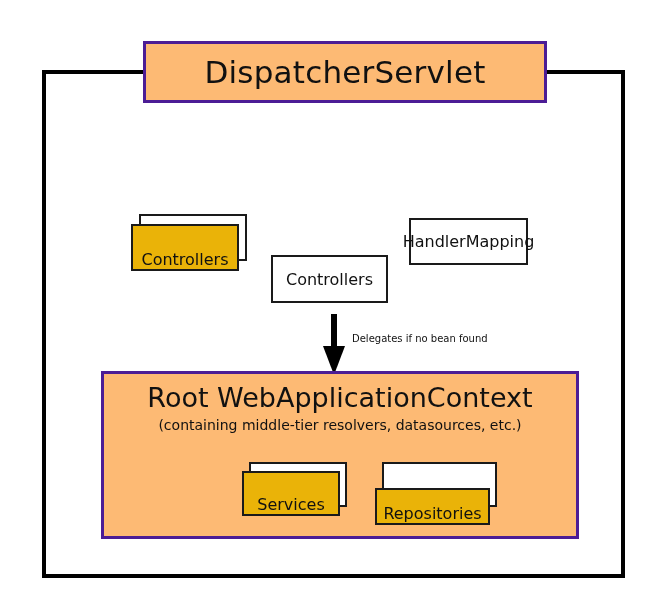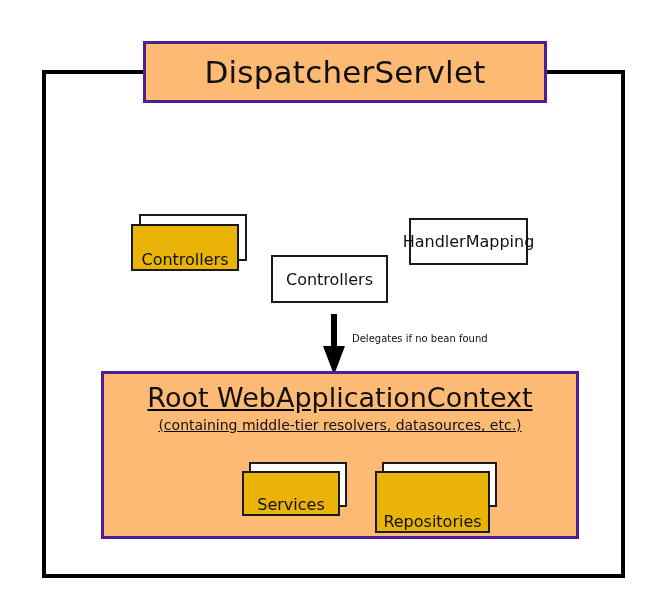--- a/index.html
+++ b/index.html
@@ -99,21 +99,20 @@
     left: 101px;
     top: 112px;
     width: 478px;
     height: 202px;
   }
   #root-context-box {
     left: 101px;
     top: 371px;
     width: 478px;
     height: 168px;
-    text-decoration: underline;
   }
   .ctx-title {
     font-size: 27px;
     line-height: 1.12;
     color: #111111;
     margin-top: 9px;
     white-space: nowrap;
   }
   .ctx-sub {
     font-size: 14px;
@@ -167,21 +166,21 @@
     width: 119px;
     height: 47px;
   }
 
   #services-stack { left: 196px; top: 462px; width: 112px; height: 60px; margin-left: 46px; }
   #services-stack .shadow-box { left: 7px; top: 0px;  width: 98px; height: 45px; }
   #services-stack .front-box  { left: 0px; top: 9px;  width: 98px; height: 45px; }
 
   #repositories-stack { left: 375px; top: 462px; width: 125px; height: 60px; }
   #repositories-stack .shadow-box { left: 7px; top: 0px; width: 115px; height: 45px; }
-  #repositories-stack .front-box  { left: 0px; top: 9px; width: 115px; height: 62px; }
+  #repositories-stack .front-box  { left: 0px; top: 26px; width: 115px; height: 37px; }
 
   
   #delegate-arrow {
     position: absolute;
     left: 323px;
     top: 314px;
     width: 22px;
     height: 60px;
   }
   #delegate-arrow .shaft {

